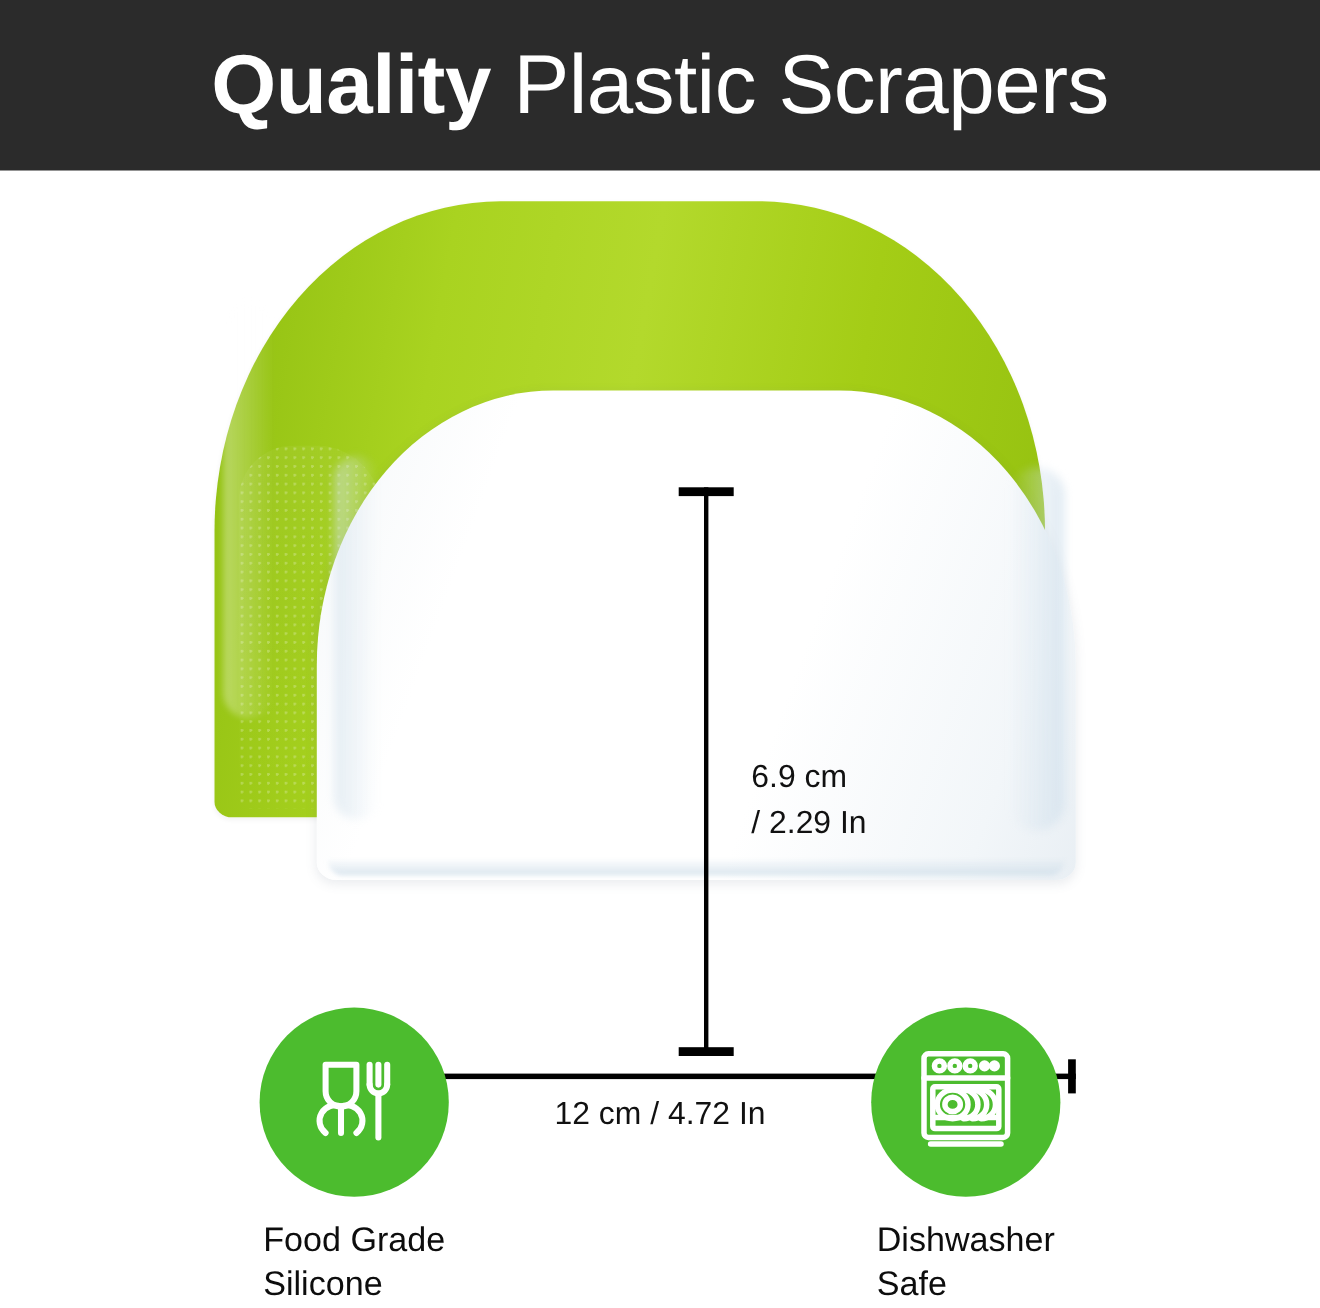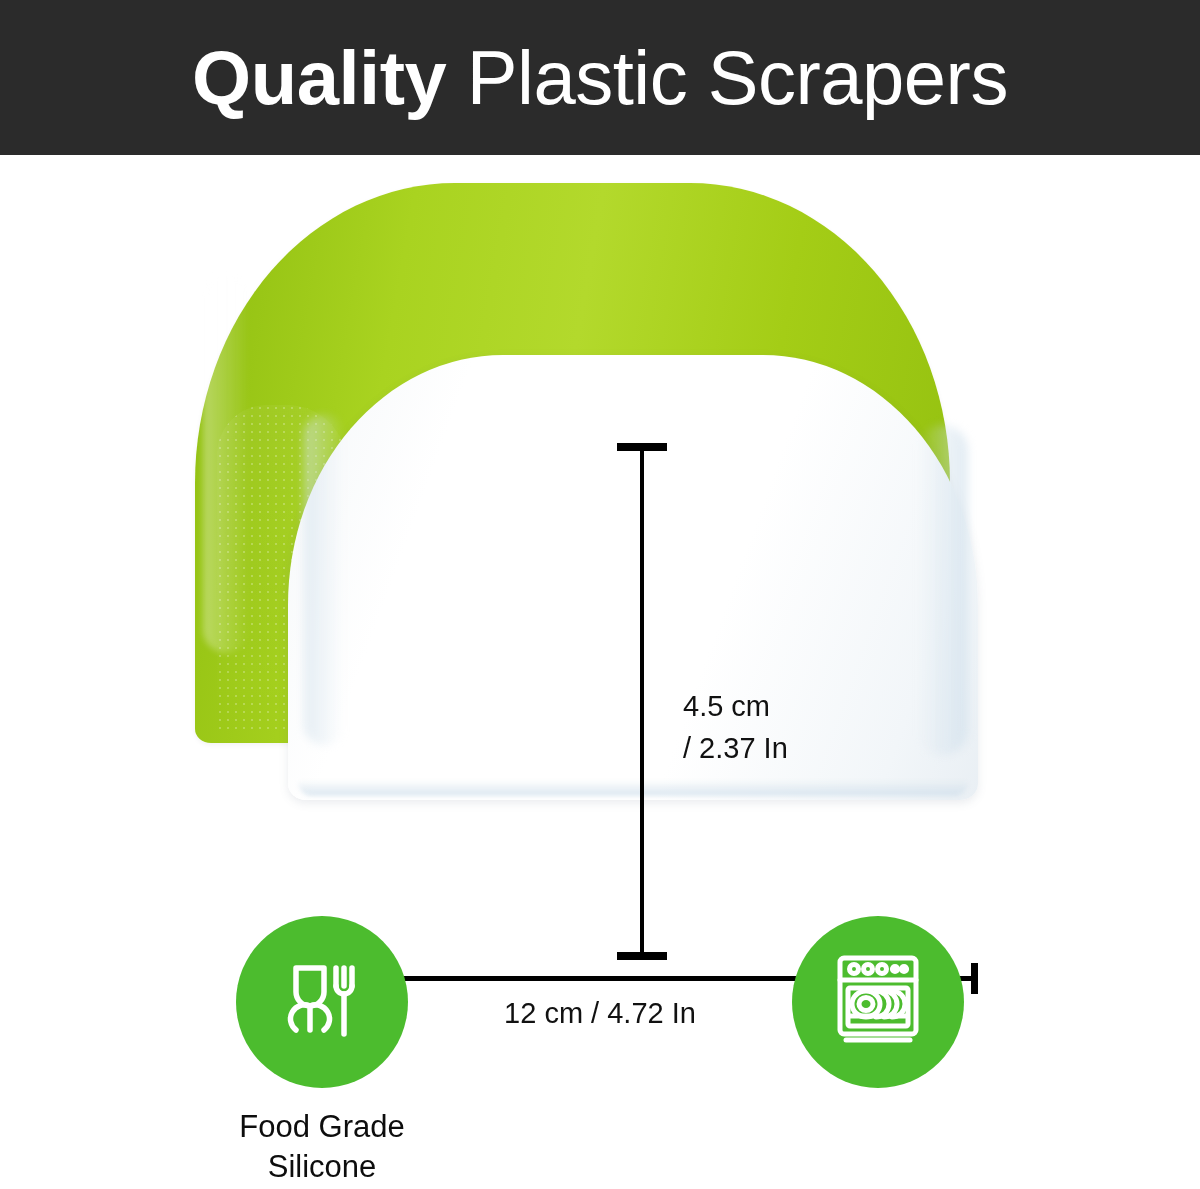--- a/index.html
+++ b/index.html
@@ -142,21 +142,20 @@
     display:flex; flex-direction:column; align-items:center;
   }
   .feature-circle{
     width:172px; height:172px; border-radius:50%;
     background:#4cbc2e;
     display:flex; align-items:center; justify-content:center;
   }
   .feature-circle svg{ display:block; }
   .feature-label{
     margin-top:19px;
-    text-align:center;
     font-size:31px;
     line-height:1.28;
     color:#0d0d0d;
     white-space:pre-line;
   }
 </style>
 </head>
 <body>
 
 <div class="page">
@@ -177,22 +176,22 @@
       <div class="white-gloss-l"></div>
       <div class="white-gloss-r"></div>
       <div class="white-edge-bottom"></div>
     </div>
 
     <div class="dim-vertical">
       <div class="cap-top"></div>
       <div class="cap-bottom"></div>
     </div>
     <div class="dim-vertical-label">
-      <span>4.5 cm</span>
-      <span>/ 2.37 In</span>
+      <span>6.9 cm</span>
+      <span>/ 2.29 In</span>
     </div>
 
     <div class="dim-horizontal">
       <div class="cap-left"></div>
       <div class="cap-right"></div>
     </div>
     <div class="dim-horizontal-label">12 cm / 4.72 In</div>
   </div>
 
   <div class="feature-row">
@@ -234,16 +233,18 @@
             <ellipse cx="36" cy="52" rx="14" ry="13"></ellipse>
             <ellipse cx="36" cy="52" rx="7" ry="6.5"></ellipse>
             <path d="M46 39 a13 13 0 0 1 0 26"></path>
             <path d="M54 39 a13 13 0 0 1 0 26"></path>
             <path d="M62 39 a13 13 0 0 1 0 26"></path>
             <line x1="20" y1="64" x2="76" y2="64"></line>
             <line x1="16" y1="88" x2="80" y2="88"></line>
           </svg>
         </span>
       </div>
+      <div class="feature-label">Dishwasher
+Safe</div>
     </div>
 
   </div>
 </div>
 
 </body></html>

